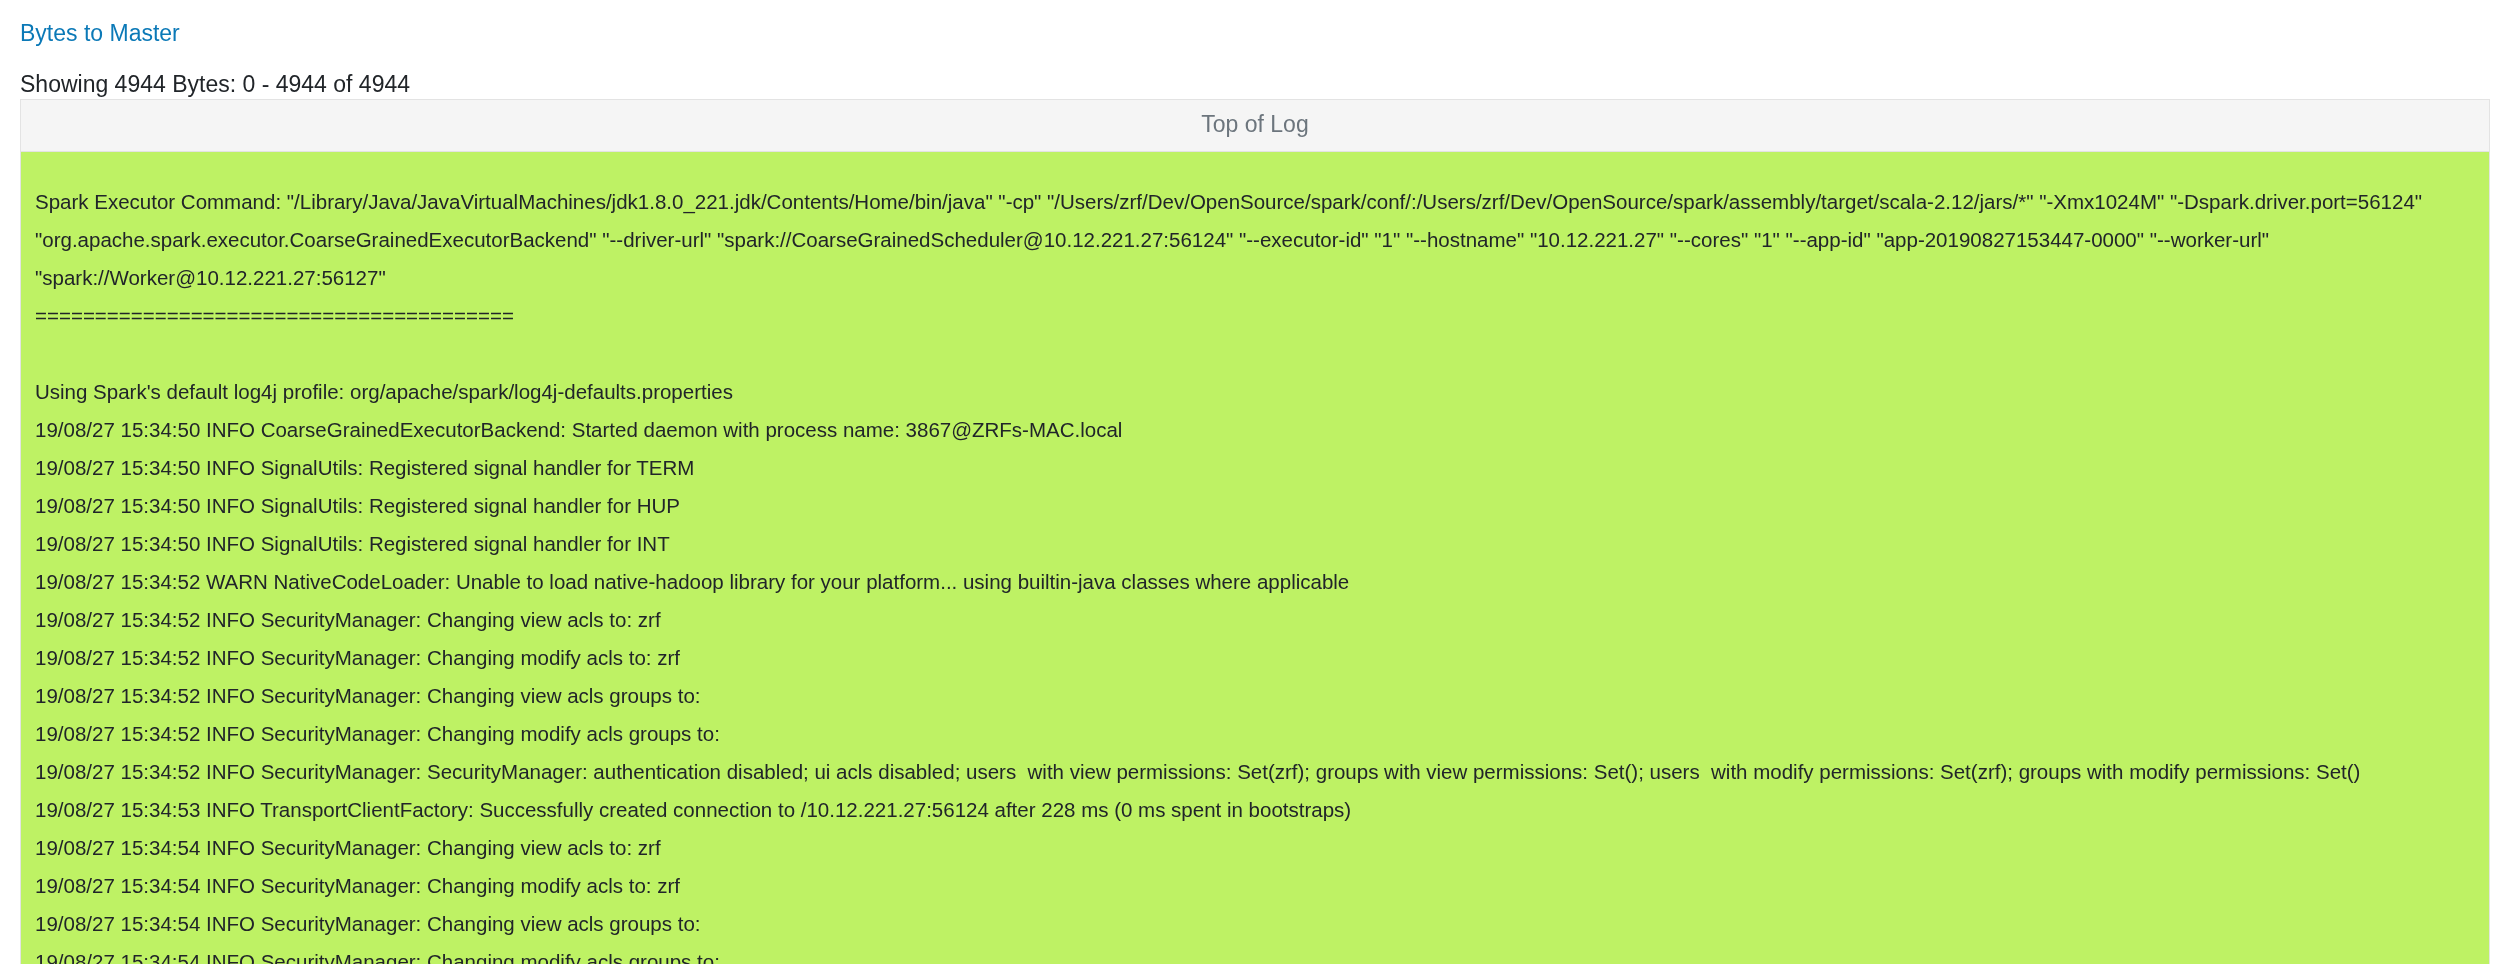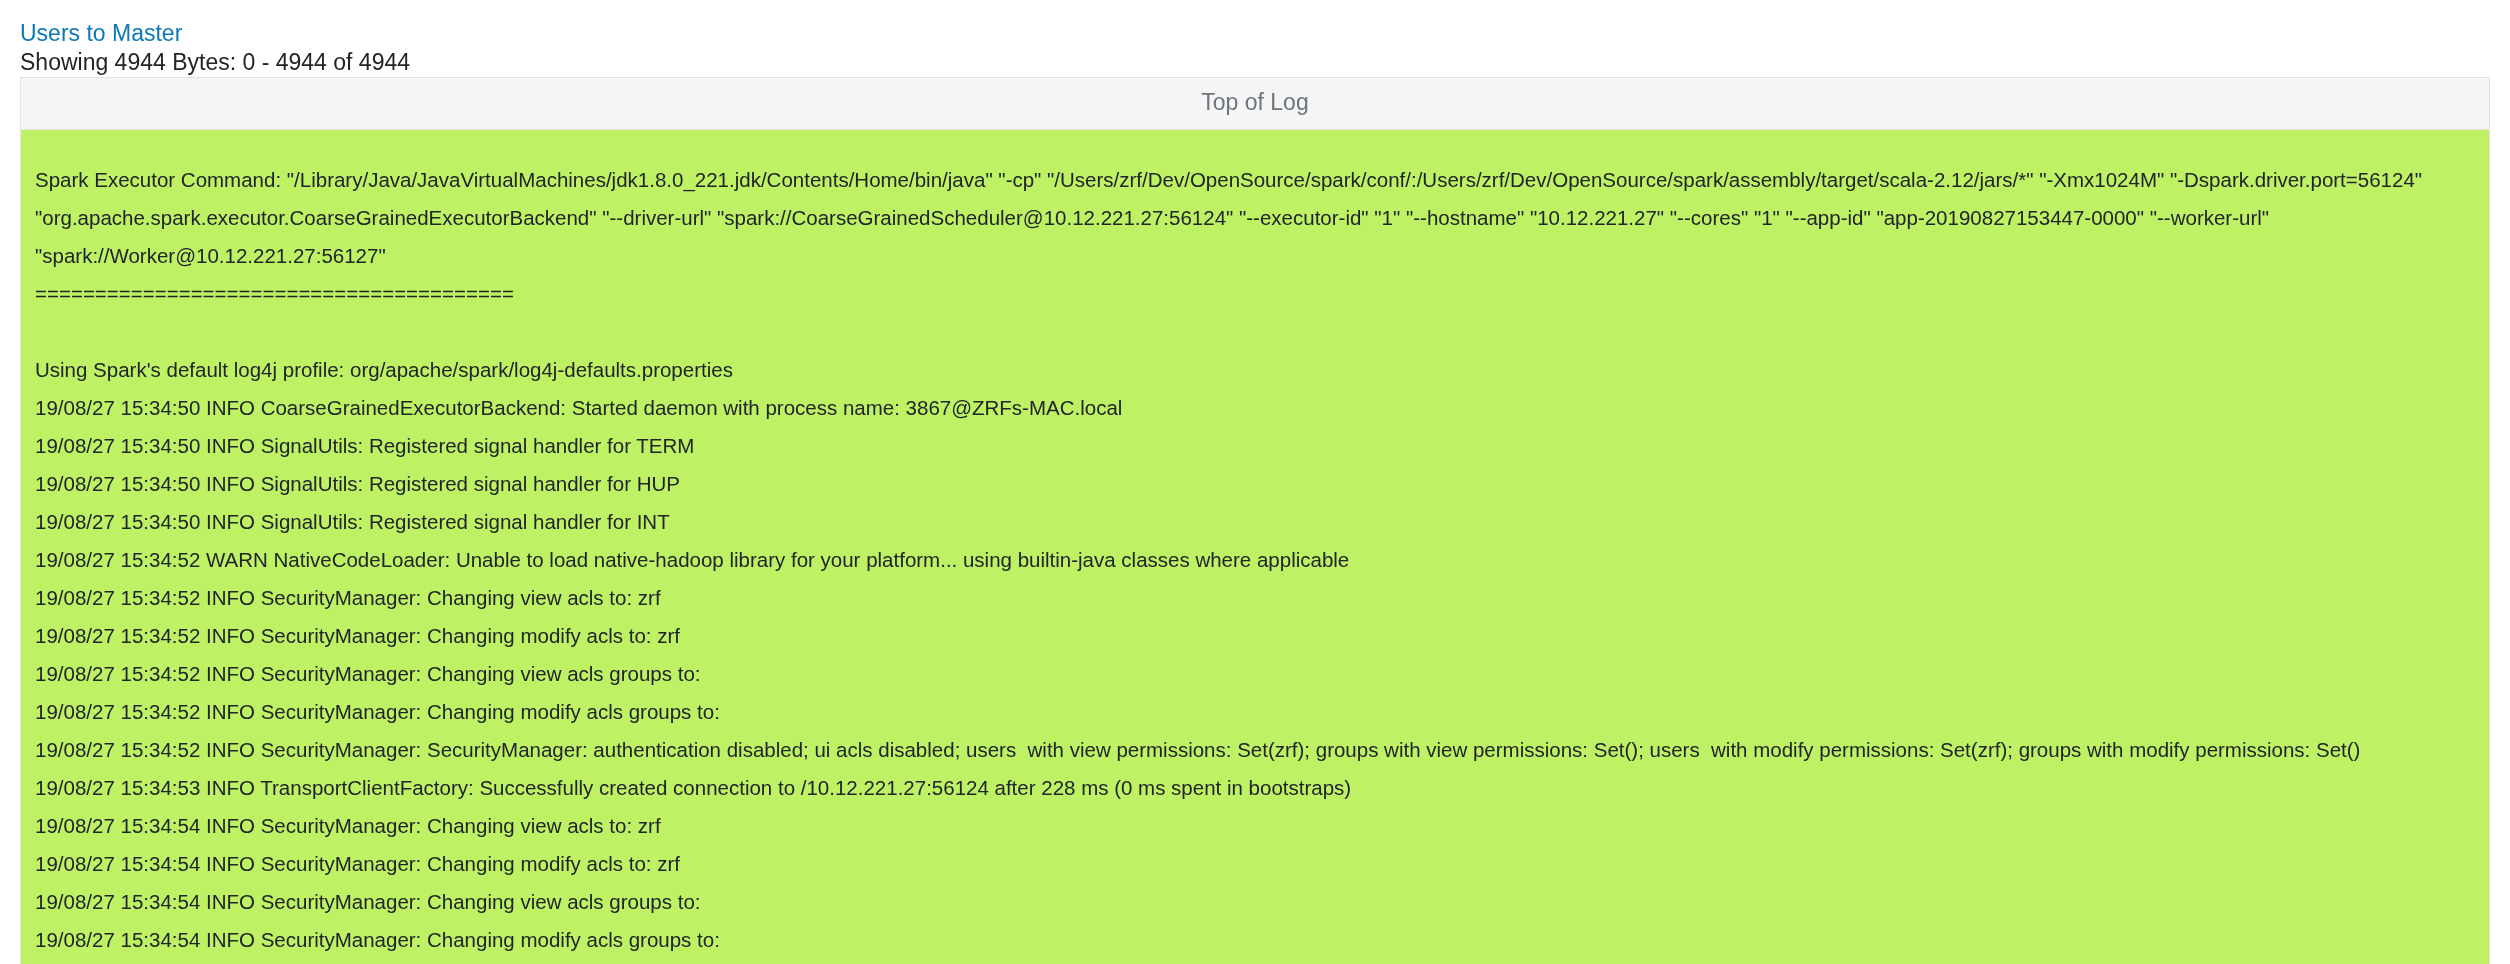--- a/index.html
+++ b/index.html
@@ -20,20 +20,21 @@
   .back-link {
     display: inline-block;
     color: #0b79b7;
     font-size: 23px;
     line-height: 1.2;
     text-decoration: none;
     cursor: pointer;
     margin-top: 6px;
   }
   .showing-line {
+    margin-top: 22px;
     font-size: 23px;
     color: #212529;
     line-height: 1.3;
   }
   .log-panel {
     border: 1px solid #e3e3e3;
     background: #bef264;
     box-sizing: border-box;
   }
   .log-panel-header {
@@ -54,21 +55,21 @@
     word-break: break-word;
     overflow-wrap: anywhere;
     font-family: "Liberation Sans", sans-serif;
   }
 </style>
 </head>
 <body>
 
 <div class="page">
 
-  <a class="back-link" href="#">Users to Master</a>
+  <a class="back-link" href="#">Bytes to Master</a>
 
   <div class="showing-line">Showing 4944 Bytes: 0 - 4944 of 4944</div>
 
   <div class="log-panel">
     <div class="log-panel-header">Top of Log</div>
     <pre class="log-body">Spark Executor Command: "/Library/Java/JavaVirtualMachines/jdk1.8.0_221.jdk/Contents/Home/bin/java" "-cp" "/Users/zrf/Dev/OpenSource/spark/conf/:/Users/zrf/Dev/OpenSource/spark/assembly/target/scala-2.12/jars/*" "-Xmx1024M" "-Dspark.driver.port=56124" "org.apache.spark.executor.CoarseGrainedExecutorBackend" "--driver-url" "spark://CoarseGrainedScheduler@10.12.221.27:56124" "--executor-id" "1" "--hostname" "10.12.221.27" "--cores" "1" "--app-id" "app-20190827153447-0000" "--worker-url" "spark://Worker@10.12.221.27:56127"
 ========================================
 
 Using Spark's default log4j profile: org/apache/spark/log4j-defaults.properties
 19/08/27 15:34:50 INFO CoarseGrainedExecutorBackend: Started daemon with process name: 3867@ZRFs-MAC.local

